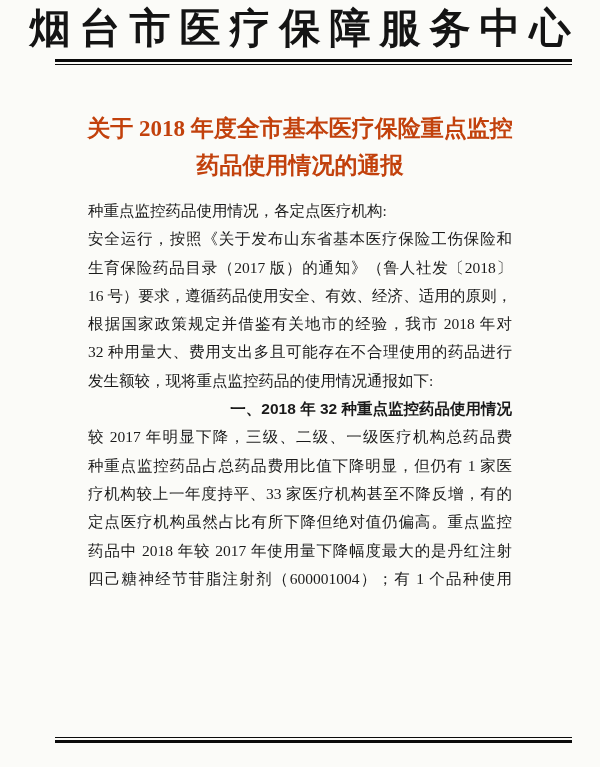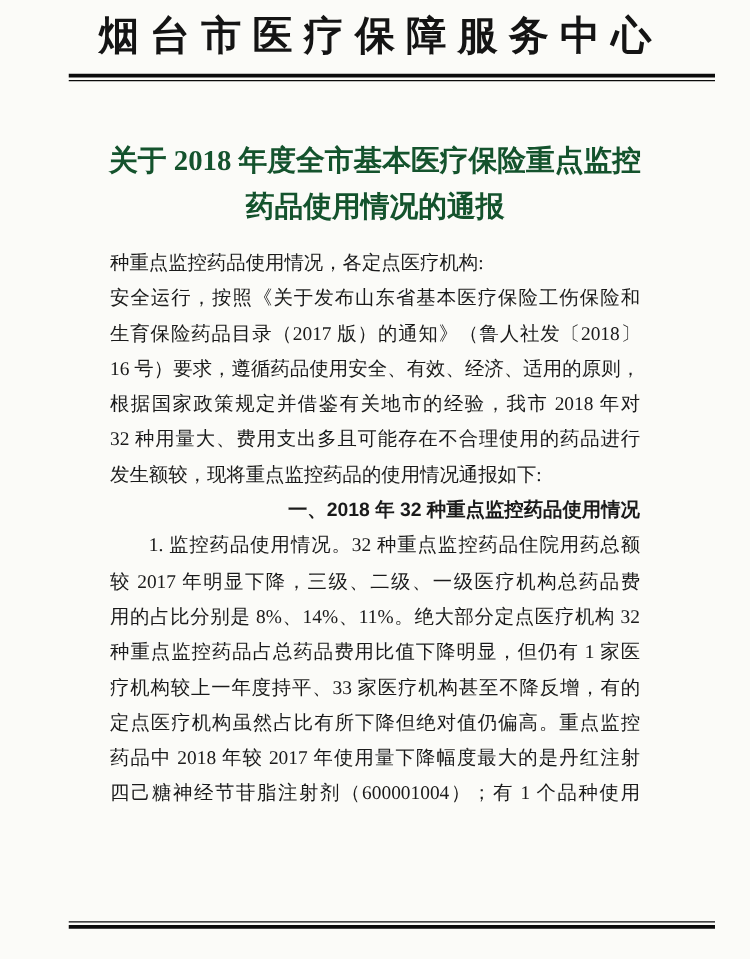--- a/index.html
+++ b/index.html
@@ -10,41 +10,41 @@
     overflow: hidden;
     font-family: "Liberation Serif", "DejaVu Serif", serif;
   }
   .page { position: absolute; inset: 0; }
 
   .letterhead {
     position: absolute; top: 9px; left: 0; right: 0;
     text-align: center;
     font-family: "Liberation Serif", "DejaVu Serif", serif;
     font-weight: 700;
-    font-size: 32px;
+    font-size: 41px;
     line-height: 38px;
     letter-spacing: 9px;
     text-indent: 9px;
     color: #141414;
     white-space: nowrap;
   }
 
   .rule { position: absolute; left: 55px; width: 517px; background: #0b0b0b; }
   .rule-top-thick    { top: 59px;  height: 3px; }
   .rule-top-thin     { top: 64px;  height: 1px; }
   .rule-bottom-thin  { top: 737px; height: 1px; }
   .rule-bottom-thick { top: 740px; height: 3px; }
 
   .doc-title {
     position: absolute; top: 110px; left: 0; right: 0;
     text-align: center;
     font-weight: 700;
     font-size: 23px;
     line-height: 37px;
-    color: #14532d;
+    color: #c2410c;
     white-space: nowrap;
   }
 
   .doc-body {
     position: absolute; top: 197px; left: 88px; width: 424px;
     font-size: 15.5px;
     color: #1a1a1a;
   }
   .doc-line {
     height: 28.3px;
@@ -79,23 +79,21 @@
 
   <div class="doc-body" style="color: rgb(26, 26, 26);">
       <div class="doc-line">种重点监控药品使用情况，各定点医疗机构:</div>
       <div class="doc-line justify">安全运行，按照《关于发布山东省基本医疗保险工伤保险和</div>
       <div class="doc-line justify">生育保险药品目录（2017 版）的通知》（鲁人社发〔2018〕</div>
       <div class="doc-line justify">16 号）要求，遵循药品使用安全、有效、经济、适用的原则，</div>
       <div class="doc-line justify">根据国家政策规定并借鉴有关地市的经验，我市 2018 年对</div>
       <div class="doc-line justify">32 种用量大、费用支出多且可能存在不合理使用的药品进行</div>
       <div class="doc-line">发生额较，现将重点监控药品的使用情况通报如下:</div>
       <div class="doc-line indent bold">一、2018 年 32 种重点监控药品使用情况</div>
-      <div class="doc-line justify indent">1. 监控药品使用情况。32 种重点监控药品住院用药总额</div>
       <div class="doc-line justify">较 2017 年明显下降，三级、二级、一级医疗机构总药品费</div>
-      <div class="doc-line justify">用的占比分别是 8%、14%、11%。绝大部分定点医疗机构 32</div>
       <div class="doc-line justify">种重点监控药品占总药品费用比值下降明显，但仍有 1 家医</div>
       <div class="doc-line justify">疗机构较上一年度持平、33 家医疗机构甚至不降反增，有的</div>
       <div class="doc-line justify">定点医疗机构虽然占比有所下降但绝对值仍偏高。重点监控</div>
       <div class="doc-line justify">药品中 2018 年较 2017 年使用量下降幅度最大的是丹红注射</div>
       <div class="doc-line justify">四己糖神经节苷脂注射剂（600001004）；有 1 个品种使用</div>
     </div>
 
   <div class="rule rule-bottom-thin" style="background: rgb(11, 11, 11);"></div>
   <div class="rule rule-bottom-thick" style="background: rgb(11, 11, 11);"></div>
 

